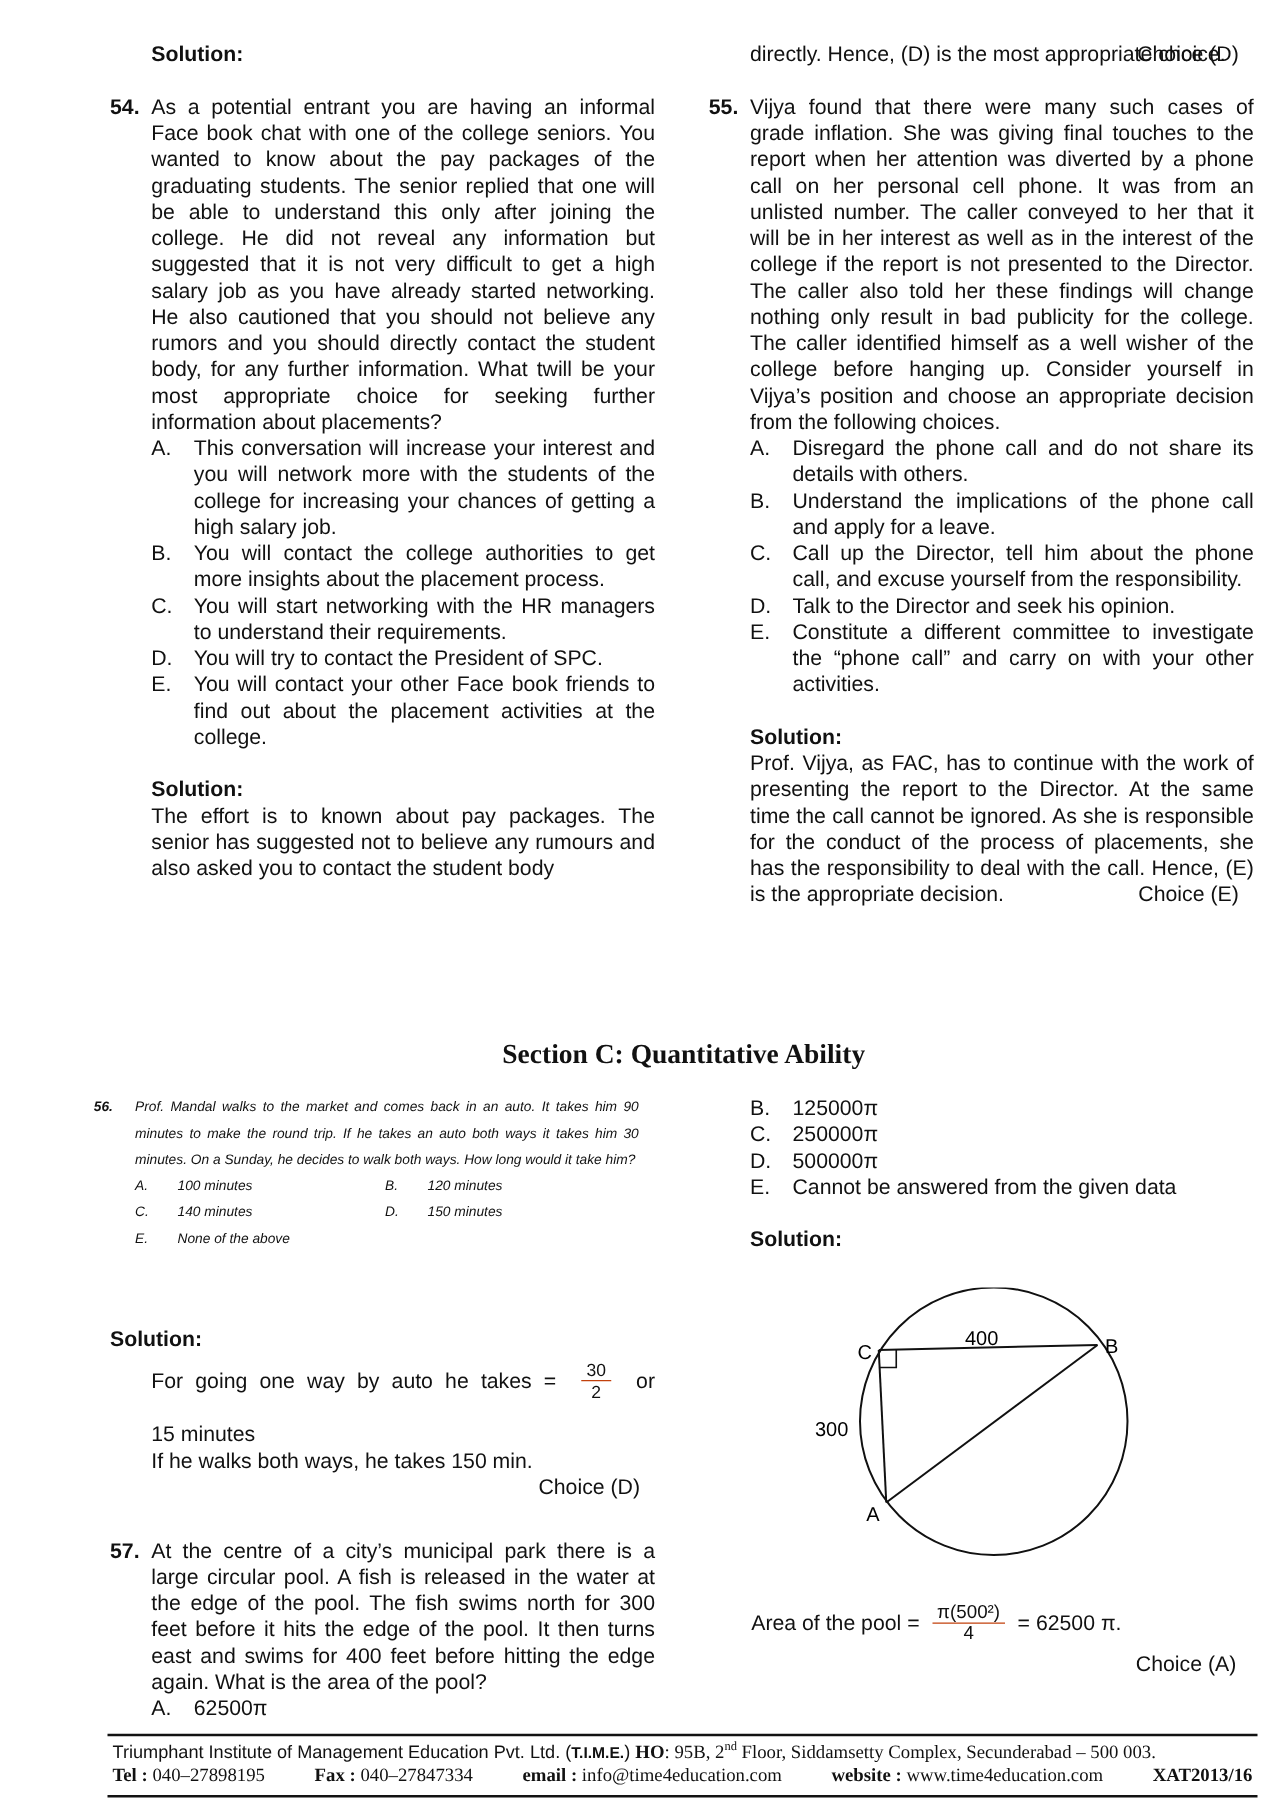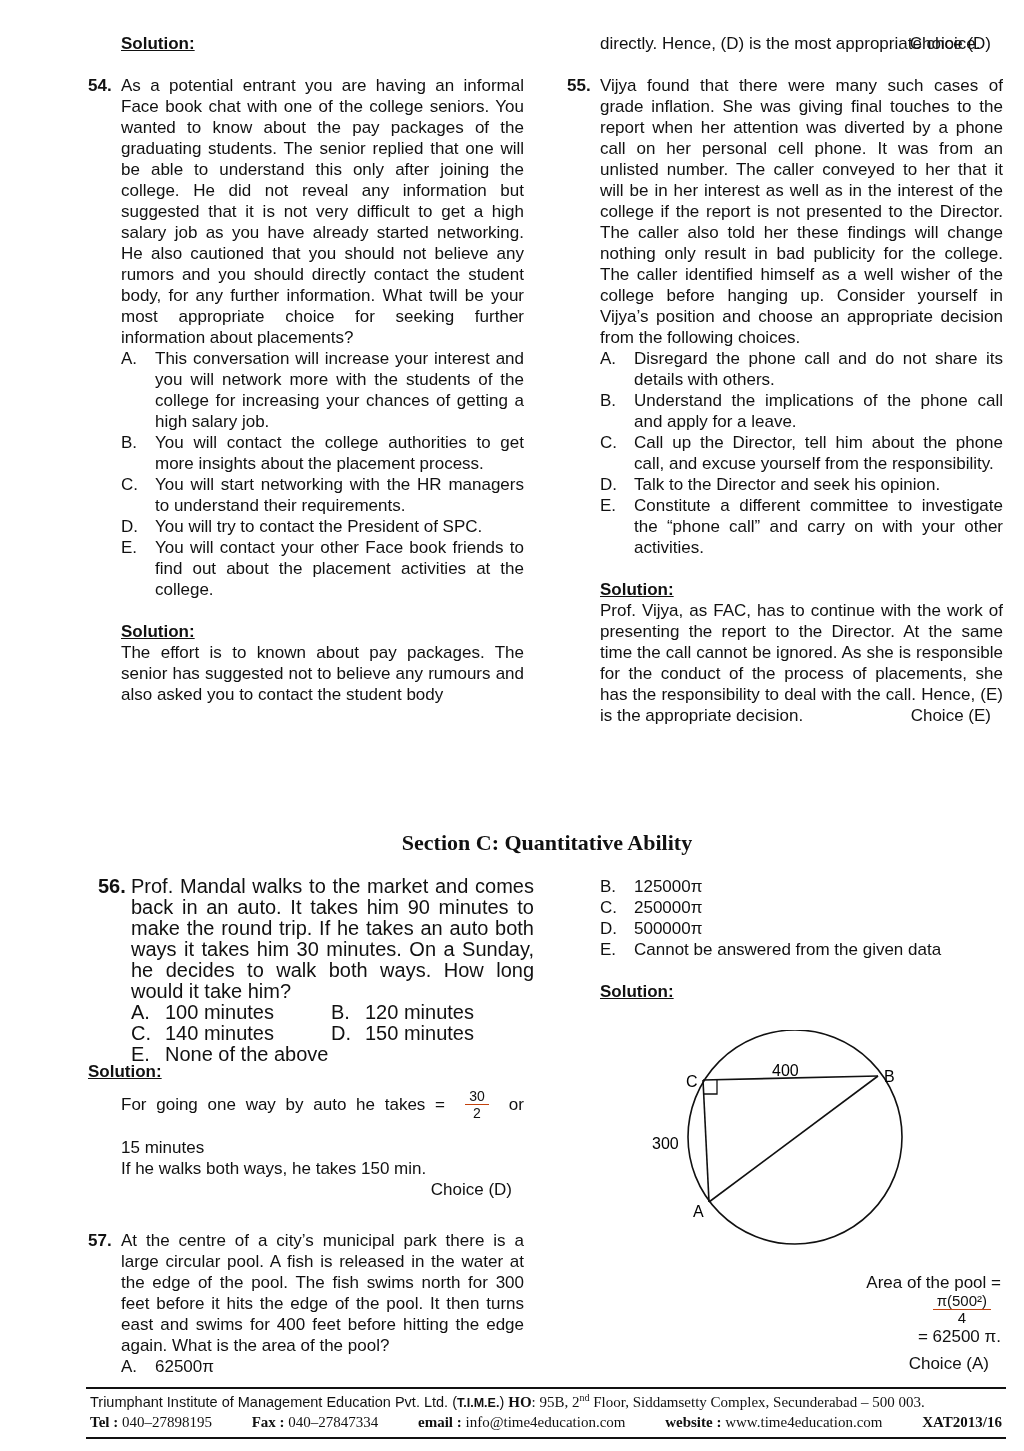--- a/index.html
+++ b/index.html
@@ -2,31 +2,31 @@
 <html><head>
 <meta charset="utf-8">
 <style>
   html, body { margin:0; padding:0; background:#ffffff; }
   body { width:1024px; height:1451px; position:relative; overflow:hidden; color:#111; font-family:"Liberation Sans", sans-serif; }
   .col { position:absolute; font-size:17px; line-height:21px; }
   .col-left { left:88px; width:436px; top:33px; }
   .col-right { left:567px; width:436px; top:33px; }
   .indent { padding-left:33px; }
   .just { text-align:justify; }
-  .sol-h { font-weight:bold;text-decoration:underline; }
+  .sol-h { font-weight:bold; }
   .qnum { position:absolute; left:0; font-weight:bold; }
   .q { position:relative; padding-left:33px; text-align:justify; }
   .opts { padding-left:33px; margin:0; }
   .opt { display:flex; text-align:justify; }
   .opt .letter { width:34px; flex:0 0 34px; }
   .opt .txt { flex:1; }
   .choice-right { text-align:right; padding-right:12px; }
   .gap { height:21px; }
   .section-title { position:absolute; top:830px; left:0; width:1094px; text-align:center; font-family:"Liberation Serif", serif; font-weight:bold; font-size:22px; }
-  .q56 { position:absolute; left:98px; top:876px; width:436px; font-size:20px; line-height:21px; }
+  .q56 { position:absolute; left:75px; top:876px; width:436px; font-size:11px; line-height:21px;font-style:italic; }
   .two-col { display:flex; padding-left:33px; }
   .two-col .opt { width:200px; }
   .sol-block { position:absolute; left:88px; top:1061px; width:436px; font-size:17px; line-height:21px; }
   .frac { display:inline-block; vertical-align:middle; text-align:center; font-size:14px; line-height:16px; margin:0 10px; }
   .frac .num { border-bottom:1px solid #c2410c; padding:0 4px; display:block; }
   .frac .den { display:block; }
   .q57 { position:absolute; left:88px; top:1230px; width:436px; font-size:17px; line-height:21px; }
   .right-q57 { position:absolute; left:567px; top:876px; width:436px; font-size:17px; line-height:21px; }
   .diagram { position:absolute; left:640px; top:1030px; width:320px; height:220px; }
   .math { position:absolute; left:601px; top:1262px; width:400px; font-size:17px; line-height:21px; }
@@ -215,21 +215,21 @@
   <line x1="69" y1="172" x2="238" y2="46" stroke="#111" stroke-width="1.6"></line>
   <polyline points="64,64 77,64 77,50" fill="none" stroke="#111" stroke-width="1.3"></polyline>
   <text x="46" y="57" font-size="16" font-family="Liberation Sans, sans-serif">C</text>
   <text x="244" y="52" font-size="16" font-family="Liberation Sans, sans-serif">B</text>
   <text x="53" y="187" font-size="16" font-family="Liberation Sans, sans-serif">A</text>
   <text x="132" y="46" font-size="16" font-family="Liberation Sans, sans-serif">400</text>
   <text x="12" y="119" font-size="16" font-family="Liberation Sans, sans-serif">300</text>
 </svg>
 
 <div class="math">
-  <div style="display:flex; align-items:flex-end; margin-top:10px;flex-direction:column;">
+  <div style="display:flex; align-items:center; margin-top:20px;">
     <span>Area of the pool =</span>
     <span class="frac" style="font-size:15px;">
         <span class="num">π(500²)</span>
         <span class="den">4</span>
       </span>
     <span>= 62500 π.</span>
   </div>
   <div class="choice-right" style="margin-top:6px; padding-right:12px;">Choice (A)</div>
 </div>
 

